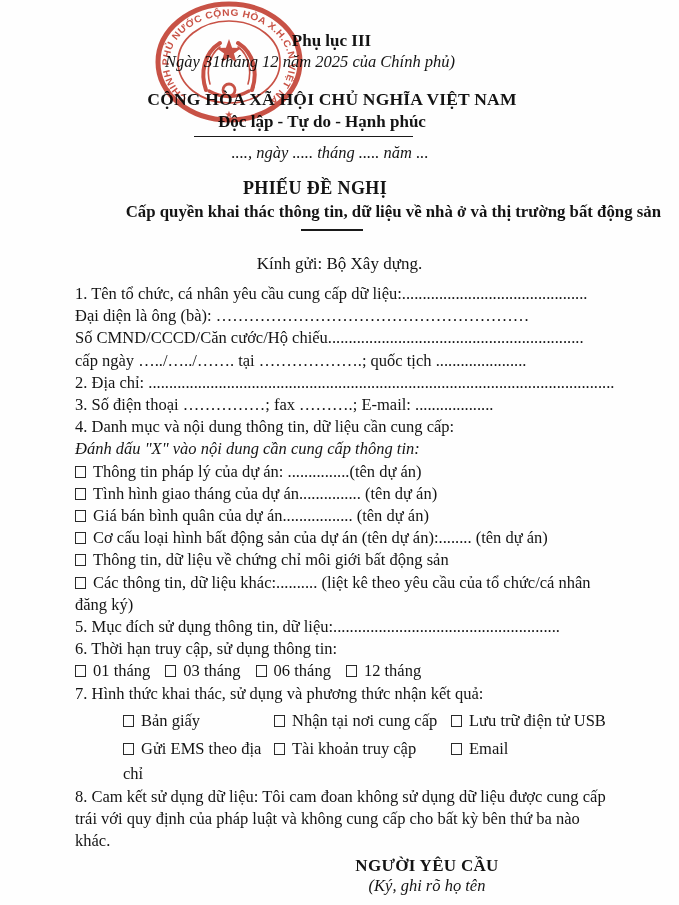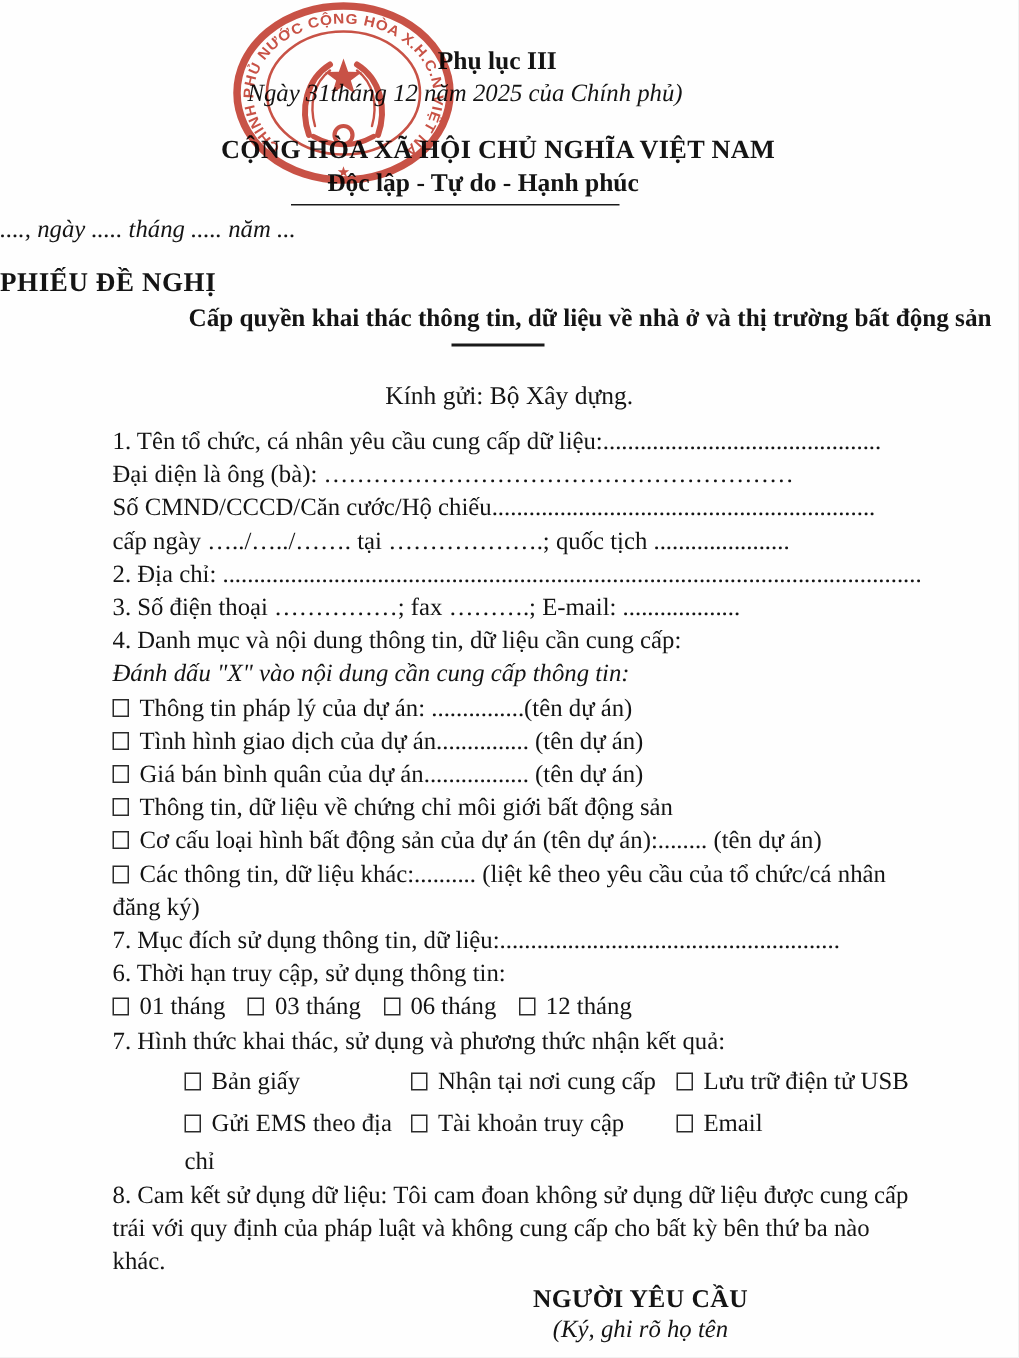--- a/index.html
+++ b/index.html
@@ -24,23 +24,23 @@
     pointer-events:none;
     z-index:3;
   }
 
   
   .appendix{margin-top:31px;text-align:center;padding-right:16px;font-size:17px;}
   .decree{text-align:center;padding-right:59px;font-size:16.5px;line-height:22px;}
   .nat-title{margin-top:15px;text-align:center;padding-right:15px;font-size:17.5px;line-height:23px;letter-spacing:.2px;}
   .motto{text-align:center;padding-right:35px;font-size:17px;line-height:22px;}
   .motto-rule{width:219px;border:0;border-top:1.6px solid #1a1a1a;margin:3px auto 0;transform:translateX(-36px);}
-  .date-line{margin-top:6px;padding-right:19px;font-size:16.5px;}
+  .date-line{margin-top:6px;text-align:center;padding-right:19px;font-size:16.5px;}
 
-  .main-title{margin-top:13px;padding-right:49px;font-size:18px;line-height:24px;letter-spacing:.4px;}
+  .main-title{margin-top:13px;text-align:center;padding-right:49px;font-size:18px;line-height:24px;letter-spacing:.4px;}
   .sub-title{text-align:right;padding-right:18px;font-size:16.8px;line-height:23px;}
   .title-rule{width:62px;border:0;border-top:2px solid #1a1a1a;margin:6px auto 0;transform:translateX(-8px);}
   .recipient{margin-top:23px;text-align:center;font-size:17px;}
 
   
   .body{
     padding:9px 64px 0 75px;
     font-size:16.5px;
     line-height:22.2px;
   }
@@ -121,36 +121,36 @@
     <div class="line">2. Địa chỉ: ..................................................................................................................</div>
     <div class="line">3. Số điện thoại ……………; fax ……….; E-mail: ...................</div>
 
     <div>4. Danh mục và nội dung thông tin, dữ liệu cần cung cấp:</div>
     <div class="italic">Đánh dấu "X" vào nội dung cần cung cấp thông tin:</div>
 
     <div>
       <span class="cb"></span><span>Thông tin pháp lý của dự án: ...............(tên dự án)</span>
     </div>
     <div>
-      <span class="cb"></span><span>Tình hình giao dịch của dự án............... (tên dự án)</span>
+      <span class="cb"></span><span>Tình hình giao tháng của dự án............... (tên dự án)</span>
     </div>
     <div>
       <span class="cb"></span><span>Giá bán bình quân của dự án................. (tên dự án)</span>
     </div>
     <div>
-      <span class="cb"></span><span>Thông tin, dữ liệu về chứng chỉ môi giới bất động sản</span>
+      <span class="cb"></span><span>Cơ cấu loại hình bất động sản của dự án (tên dự án):........ (tên dự án)</span>
     </div>
     <div>
-      <span class="cb"></span><span>Cơ cấu loại hình bất động sản của dự án (tên dự án):........ (tên dự án)</span>
+      <span class="cb"></span><span>Thông tin, dữ liệu về chứng chỉ môi giới bất động sản</span>
     </div>
     <div>
       <span class="cb"></span><span>Các thông tin, dữ liệu khác:.......... (liệt kê theo yêu cầu của tổ chức/cá nhân đăng ký)</span>
     </div>
 
-    <div class="line">7. Mục đích sử dụng thông tin, dữ liệu:.......................................................</div>
+    <div class="line">5. Mục đích sử dụng thông tin, dữ liệu:.......................................................</div>
     <div>6. Thời hạn truy cập, sử dụng thông tin:</div>
 
     <div class="opts">
       <span><span class="cb"></span><span>01 tháng</span></span>
       <span><span class="cb"></span><span>03 tháng</span></span>
       <span><span class="cb"></span><span>06 tháng</span></span>
       <span><span class="cb"></span><span>12 tháng</span></span>
     </div>
 
     <div>7. Hình thức khai thác, sử dụng và phương thức nhận kết quả:</div>

